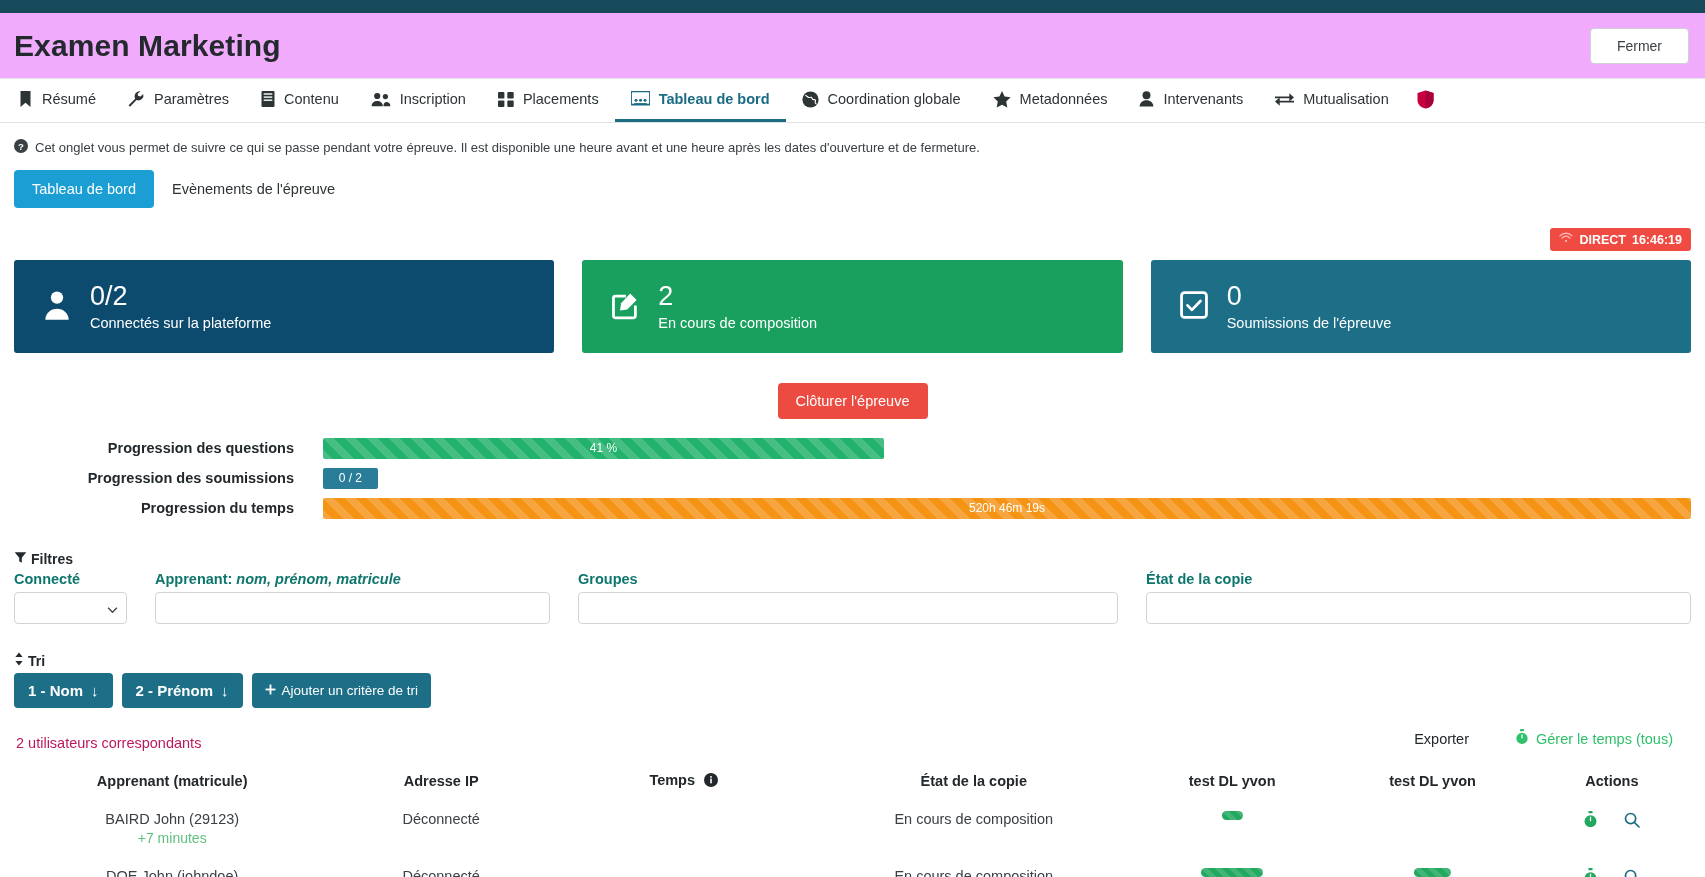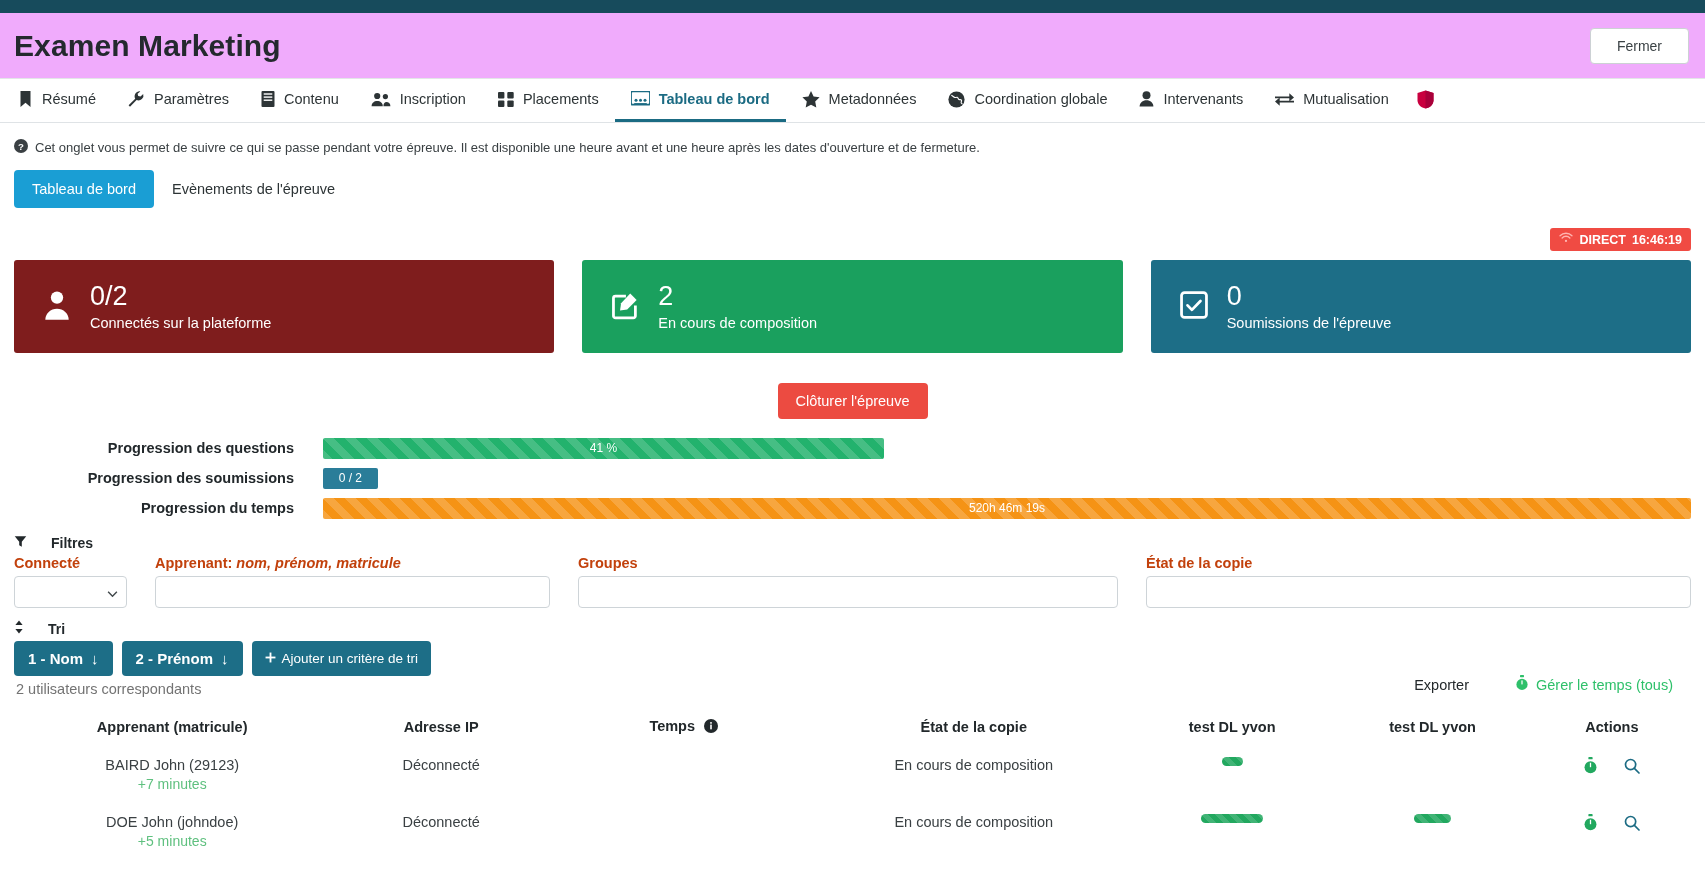--- a/index.html
+++ b/index.html
@@ -83,21 +83,21 @@
   .cards { display: flex; gap: 28px; margin-top: 6px; }
   .card {
     flex: 1; height: 93px; border-radius: 3px;
     display: flex; align-items: center; gap: 18px;
     padding: 0 24px 0 28px; color: #fff;
   }
   .card-icon { flex: none; }
   .card-text { display: flex; flex-direction: column; justify-content: center; }
   .card-num { font-size: 27px; line-height: 1.05; font-weight: 400; }
   .card-label { font-size: 14.5px; margin-top: 4px; }
-  .card-slate { background: #7f1d1d; }
+  .card-slate { background: #0c4a6e; }
   .card-green { background: #1aa05e; }
   .card-teal  { background: #1d6e87; }
 
   
   .close-exam-row { display: flex; justify-content: center; margin-top: 30px; }
   .close-exam-btn {
     background: #ec4b41; color: #fff; border: none; border-radius: 4px;
     padding: 10px 18px; font-size: 14.5px; font-family: inherit; cursor: pointer;
   }
 
@@ -127,28 +127,28 @@
     background-color: #f59315;
     background-image: linear-gradient(45deg,
       rgba(255,255,255,.18) 25%, transparent 25%, transparent 50%,
       rgba(255,255,255,.18) 50%, rgba(255,255,255,.18) 75%,
       transparent 75%, transparent);
     background-size: 22px 22px;
   }
 
   
   .section-head {
-    display: flex; align-items: center; gap: 24px;
-    font-size: 14px; font-weight: 700; color: #22282b; margin-top: 12px;
+    display: flex; align-items: center; gap: 4px;
+    font-size: 14px; font-weight: 700; color: #22282b; margin-top: 28px;
   }
   .filters-grid {
     display: flex; gap: 28px; margin-top: 4px; align-items: flex-end;
   }
   .filter-field { display: flex; flex-direction: column; gap: 5px; }
-  .filter-label { font-size: 14.5px; font-weight: 700; color: #c2410c; }
+  .filter-label { font-size: 14.5px; font-weight: 700; color: #0f766e; }
   .filter-label em { font-style: italic; font-weight: 700; }
   .f-connecte { width: 113px; }
   .f-apprenant { width: 395px; }
   .f-groupes { width: 540px; }
   .f-etat { flex: 1; }
   .txt-input, .sel-input {
     height: 32px; border: 1px solid #ced4d8; border-radius: 4px;
     background: #fff; font-family: inherit; font-size: 14px;
     padding: 0 9px; color: #2b2b2b; width: 100%;
   }
@@ -164,21 +164,21 @@
   .tri-btn {
     background: #1d6e87; color: #fff; border: none; border-radius: 4px;
     padding: 9px 14px; font-size: 15px; font-weight: 700; font-family: inherit;
     cursor: pointer; display: flex; align-items: center; gap: 8px;
   }
   .tri-add {
     background: #1d6e87; color: #fff; border: none; border-radius: 4px;
     padding: 9px 13px; font-size: 13.5px; font-weight: 400; font-family: inherit;
     cursor: pointer; display: flex; align-items: center; gap: 6px;
   }
-  .match-count { font-size: 14.5px; color: #737373; margin-top: 5px; padding-left: 2px; }
+  .match-count { font-size: 14.5px; color: #be185d; margin-top: 27px; padding-left: 2px; }
 
   
   .export-row {
     display: flex; justify-content: flex-end; align-items: center; gap: 46px;
     margin-top: -22px; padding-right: 18px;
   }
   .export-link { font-size: 14.5px; color: #23282b; cursor: pointer; }
   .time-link {
     font-size: 14.5px; color: #2ec06a; cursor: pointer;
     display: flex; align-items: center; gap: 7px;
@@ -287,34 +287,34 @@
           <circle cx="5" cy="9.2" r="1.5"></circle>
           <circle cx="9.5" cy="9.2" r="1.5"></circle>
           <circle cx="14" cy="9.2" r="1.5"></circle>
           <rect x="3.2" y="12.1" width="12.6" height="1.4"></rect>
         </svg>
       </span>
       <span>Tableau de bord</span>
     </div>
     <div class="nav-item">
       <span>
-        <svg width="18" height="17" viewBox="0 0 18 17" fill="currentColor">
-          <path d="M9 0l2.6 5.5 6 .8-4.4 4.2 1.1 6L9 13.7 3.7 16.5l1.1-6L.4 6.3l6-.8z"></path>
-        </svg>
-      </span>
-      <span>Metadonnées</span>
-    </div>
-    <div class="nav-item">
-      <span>
         <svg width="17" height="17" viewBox="0 0 17 17" fill="currentColor">
           <circle cx="8.5" cy="8.5" r="8.1"></circle>
           <path d="M3.3 4.2c1.5.6 2.4 2 3.5 2.3 1 .3 1.5-.5 2.5-.2.9.3.6 1.6 1.6 2.1.9.4 2.1-.1 2.6.8.4.8-.6 1.7-.3 2.6.2.7 1 .8 1.3 1.5" fill="none" stroke="#fff" stroke-width="1.1"></path>
         </svg>
       </span>
       <span>Coordination globale</span>
+    </div>
+    <div class="nav-item">
+      <span>
+        <svg width="18" height="17" viewBox="0 0 18 17" fill="currentColor">
+          <path d="M9 0l2.6 5.5 6 .8-4.4 4.2 1.1 6L9 13.7 3.7 16.5l1.1-6L.4 6.3l6-.8z"></path>
+        </svg>
+      </span>
+      <span>Metadonnées</span>
     </div>
     <div class="nav-item">
       <span>
         <svg width="15" height="16" viewBox="0 0 15 16" fill="currentColor">
           <circle cx="7.5" cy="4.2" r="4"></circle>
           <path d="M.6 15.6c0-3.8 3.1-6.3 6.9-6.3s6.9 2.5 6.9 6.3z"></path>
         </svg>
       </span>
       <span>Intervenants</span>
     </div>

